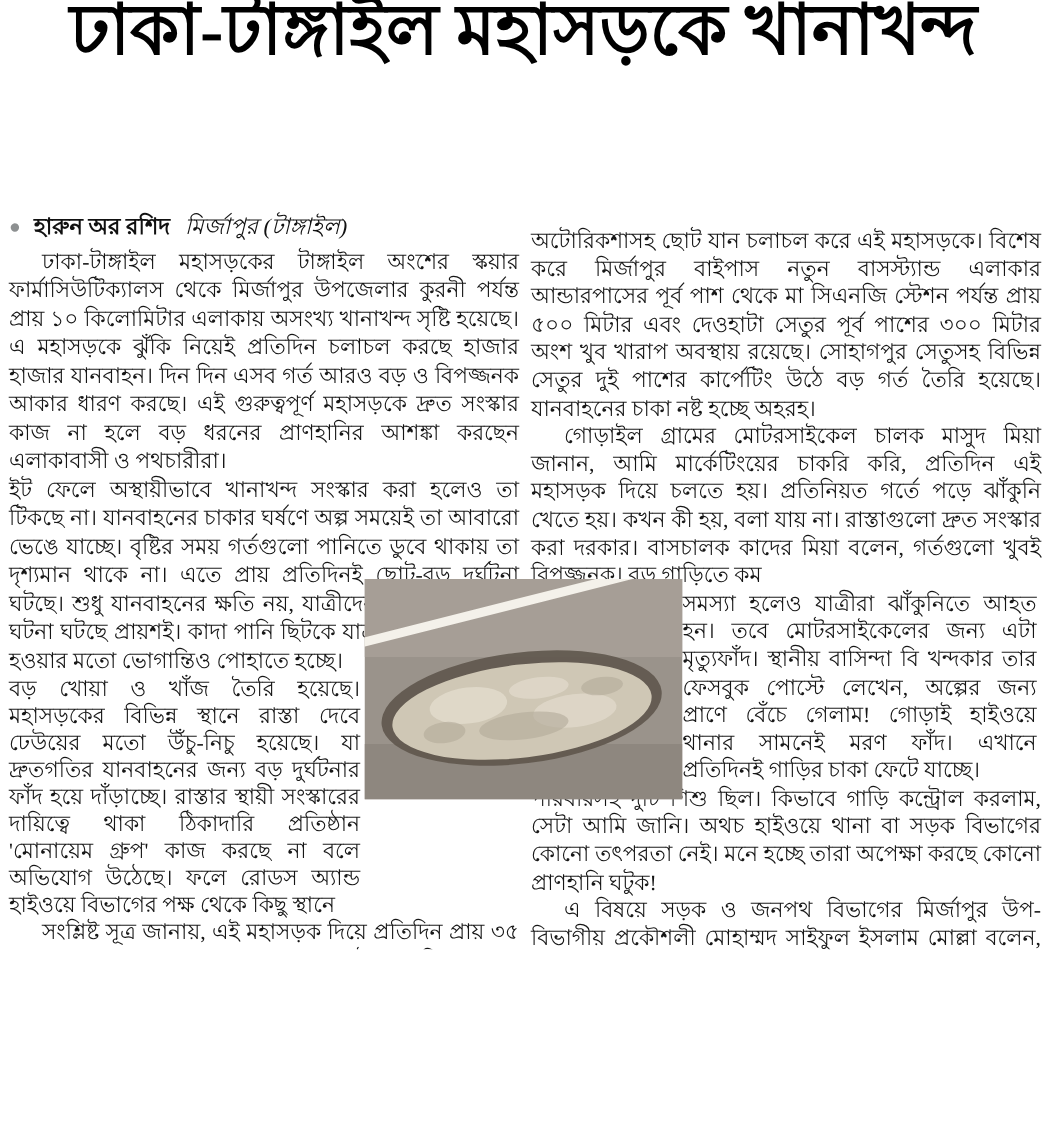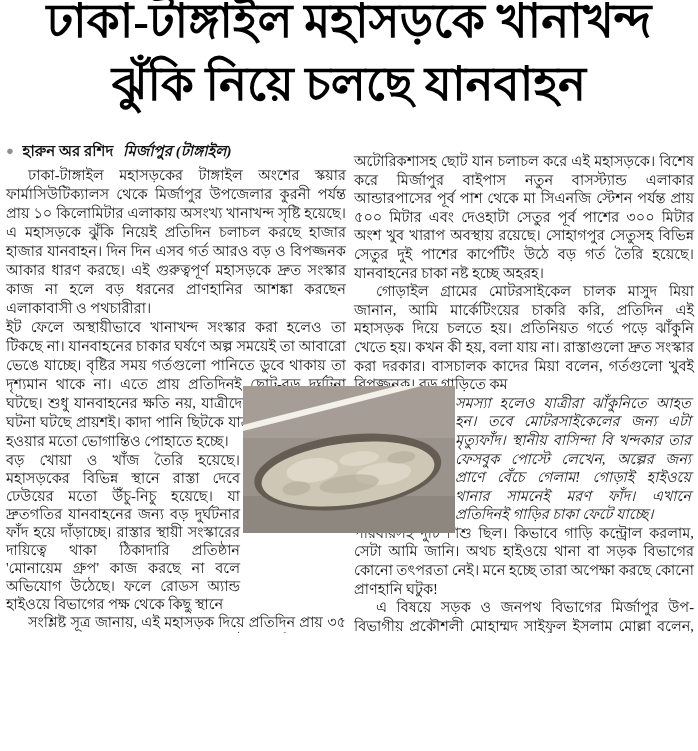--- a/index.html
+++ b/index.html
@@ -36,21 +36,21 @@
     line-height: 20px;
     white-space: nowrap;
   }
   .byline .bullet {
     color: #8d9091;
     font-size: 13px;
     margin-right: 5px;
     vertical-align: 1px;
   }
   .byline .author { font-weight: bold; }
-  .byline .place  { font-style: italic; margin-left: 6px; font-weight: bold; }
+  .byline .place  { font-style: italic; margin-left: 6px; }
 
   
   .col {
     position: absolute;
     width: 340px;
     font-size: 14.5px;
     line-height: 19px;
     text-align: justify;
     color: #161616;
   }
@@ -62,41 +62,39 @@
 
   
   .col-left .wrap-narrow {
     width: 234px;
     line-height: 18px;
   }
   .col-right .wrap-narrow {
     width: 236px;
     margin-left: 101px;
     line-height: 18.6px;
-    font-style: italic;
   }
 
   
   .photo {
     position: absolute;
     left: 243px;
     top: 386px;
     width: 212px;
     height: 147px;
   }
   .photo svg { display: block; width: 212px; height: 147px; }
 </style>
 </head>
 <body>
 
 <div class="page">
 
   <div class="headline">
     <div>ঢাকা-টাঙ্গাইল মহাসড়কে খানাখন্দ</div>
-    <div>ঝুঁকি নিয়ে চলছে যানবাহন</div>
   </div>
 
   <div class="byline">
     <span class="bullet">●</span>
     <span class="author">হারুন অর রশিদ</span>
     <span class="place">মির্জাপুর (টাঙ্গাইল)</span>
   </div>
 
   <div class="col col-left">
     <p class="seg indent">ঢাকা-টাঙ্গাইল মহাসড়কের টাঙ্গাইল অংশের স্কয়ার ফার্মাসিউটিক্যালস থেকে মির্জাপুর উপজেলার কুরনী পর্যন্ত প্রায় ১০ কিলোমিটার এলাকায় অসংখ্য খানাখন্দ সৃষ্টি হয়েছে। এ মহাসড়কে ঝুঁকি নিয়েই প্রতিদিন চলাচল করছে হাজার হাজার যানবাহন। দিন দিন এসব গর্ত আরও বড় ও বিপজ্জনক আকার ধারণ করছে। এই গুরুত্বপূর্ণ মহাসড়কে দ্রুত সংস্কার কাজ না হলে বড় ধরনের প্রাণহানির আশঙ্কা করছেন এলাকাবাসী ও পথচারীরা।</p>

